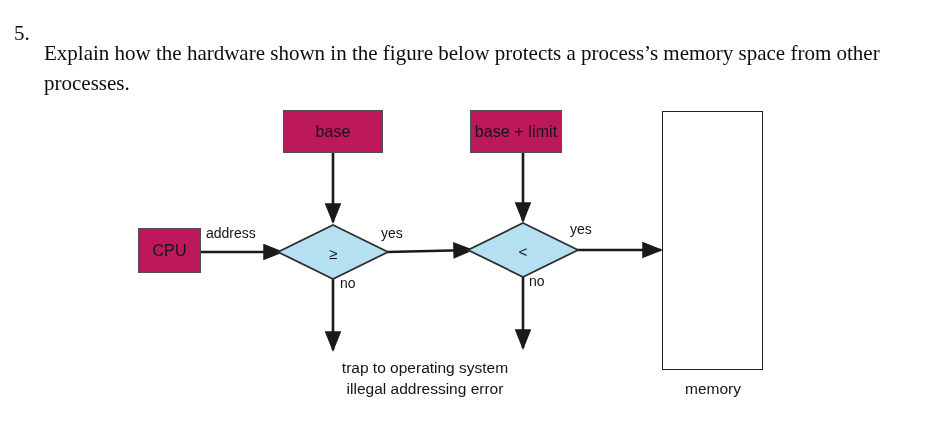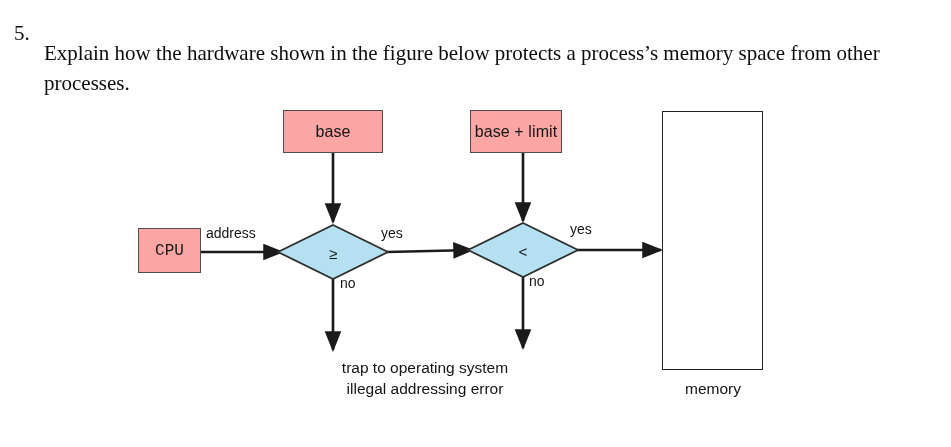--- a/index.html
+++ b/index.html
@@ -50,31 +50,31 @@
   }
   #figure svg {
     position: absolute;
     left: 0;
     top: 0;
   }
 
   
   .gbox {
     position: absolute;
-    background: #fca5a5;
+    background: #be185d;
     border: 1.4px solid #4d4d4d;
     box-sizing: border-box;
     display: flex;
     align-items: center;
     justify-content: center;
     font-size: 16px;
     color: #151515;
     letter-spacing: 0.1px;
   }
-  #box-cpu   { left: 138px; top: 133px; width: 63px;  height: 45px; font-family: Liberation Mono, monospace; }
+  #box-cpu   { left: 138px; top: 133px; width: 63px;  height: 45px; }
   #box-base  { left: 283px; top: 15px;  width: 100px; height: 43px; }
   #box-limit { left: 470px; top: 15px;  width: 92px; height: 43px; }
 
   #box-memory {
     position: absolute;
     left: 662px;
     top: 16px;
     width: 101px;
     height: 259px;
     background: #ffffff;

